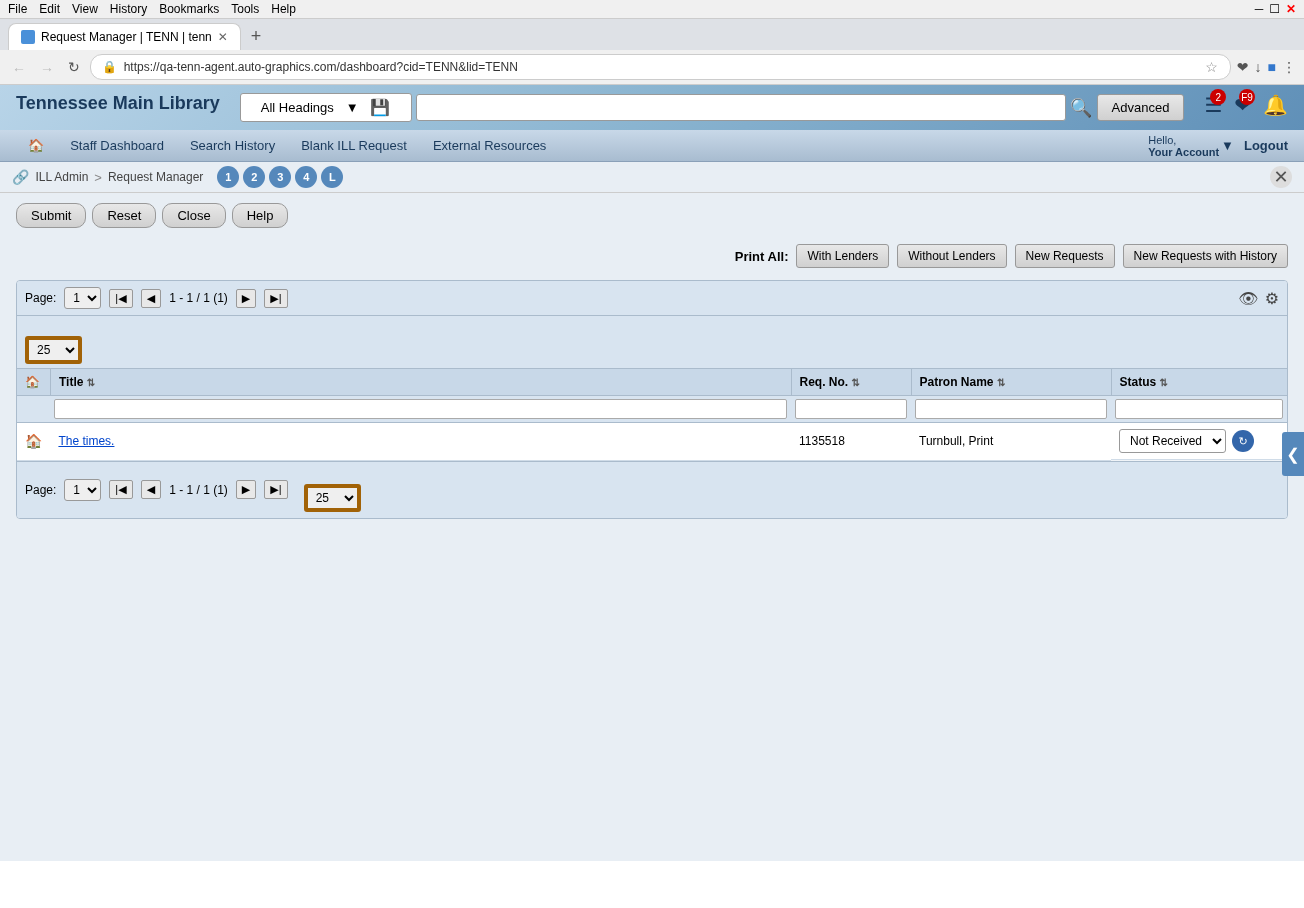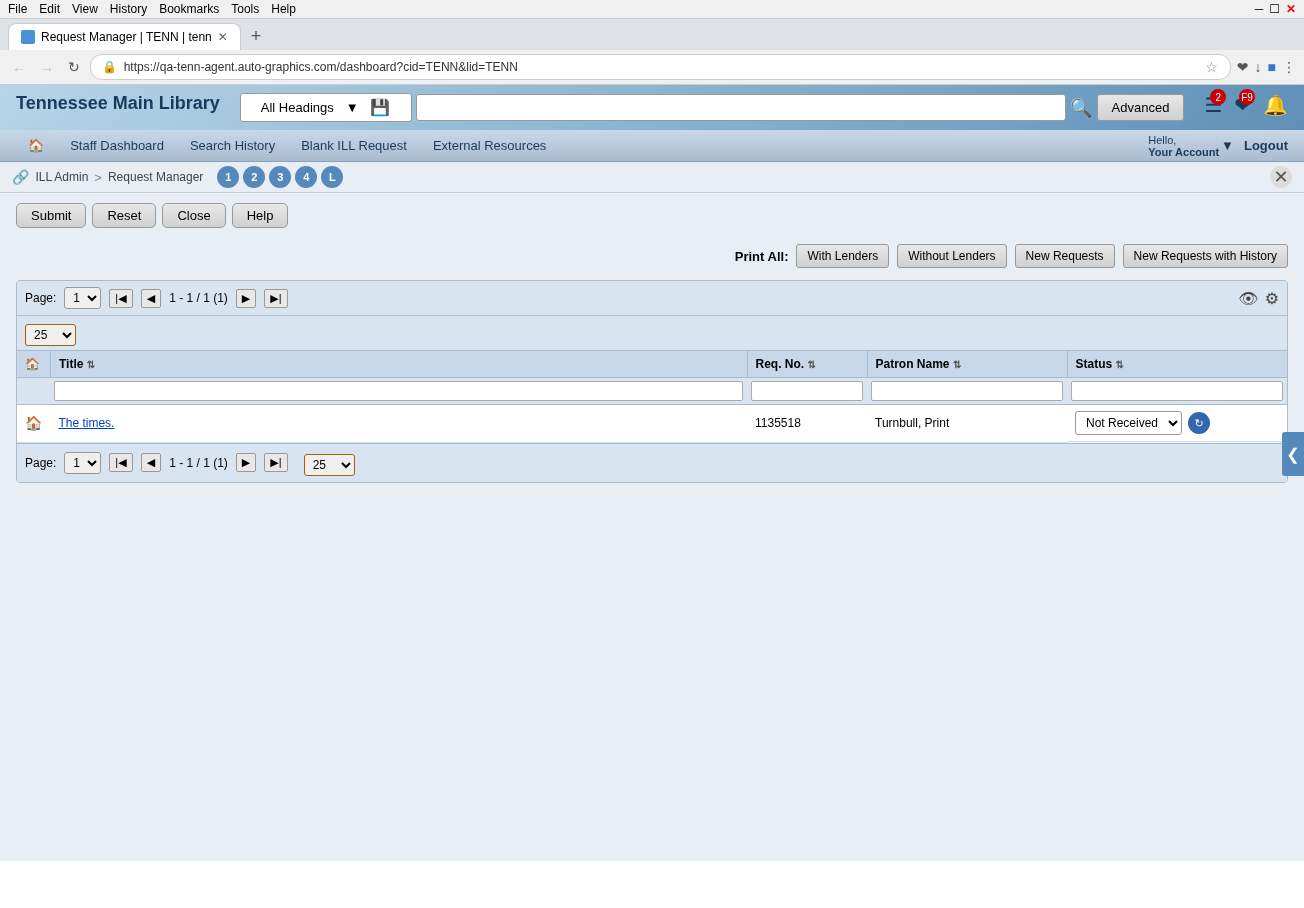--- a/index.html
+++ b/index.html
@@ -50,30 +50,30 @@
     .step-circle.letter { background: #5588bb; }
     .close-x { margin-left: auto; cursor: pointer; font-size: 18px; color: #555; background: #ddd; border-radius: 50%; width: 22px; height: 22px; display: flex; align-items: center; justify-content: center; }
 
     
     .main-content { background: #e8eef4; padding: 10px 16px; min-height: calc(908px - 240px); }
     .list-title { font-size: 15px; font-weight: bold; color: #000; margin-bottom: 10px; padding: 4px 0; }
     .print-row { display: flex; align-items: center; justify-content: flex-end; gap: 8px; margin-bottom: 12px; }
     .print-label { font-size: 13px; font-weight: bold; }
     .print-btn { background: linear-gradient(to bottom, #e8e8e8, #d0d0d0); border: 1px solid #999; border-radius: 3px; padding: 4px 10px; cursor: pointer; font-size: 12px; }
     .action-buttons { display: flex; gap: 6px; justify-content: flex-end; margin-bottom: 8px; }
-    .action-btn { background: linear-gradient(to bottom, #e8e8e8, #d0d0d0); border: 1px solid #999; border-radius: 5px; padding: 4px 14px; cursor: pointer; font-size: 13px; }
+    .action-btn { background: linear-gradient(to bottom, #e8e8e8, #d0d0d0); border: 1px solid #999; border-radius: 10px; padding: 4px 14px; cursor: pointer; font-size: 13px; }
 
     
     .table-container { background: #f0f4f8; border: 1px solid #aabbcc; border-radius: 4px; overflow: hidden; }
     .table-top-bar { display: flex; align-items: center; padding: 6px 8px; gap: 8px; background: #d8e4f0; border-bottom: 1px solid #aabbcc; }
     .page-label { font-size: 12px; }
     .page-select { border: 1px solid #999; border-radius: 3px; padding: 2px 4px; font-size: 12px; }
     .nav-arrow { background: none; border: 1px solid #999; border-radius: 2px; padding: 2px 5px; cursor: pointer; font-size: 11px; background: #e8e8e8; }
     .page-info { font-size: 12px; }
-    .per-page-select { border: 1px solid #a16207; border-radius: 3px; padding: 2px 4px; font-size: 12px; margin-top: 4px; }
+    .per-page-select { border: 4px solid #a16207; border-radius: 3px; padding: 2px 4px; font-size: 12px; margin-top: 16px; }
     .toolbar-icon-btn { background: none; border: none; cursor: pointer; font-size: 16px; color: #444; }
 
     table { width: 100%; border-collapse: collapse; }
     thead th { background: #c8d8e8; padding: 6px 8px; text-align: left; font-size: 12px; font-weight: bold; border-bottom: 1px solid #aabbcc; border-right: 1px solid #aabbcc; white-space: nowrap; }
     thead th:last-child { border-right: none; }
     .sort-arrows { font-size: 10px; color: #555; }
     .filter-row td { padding: 3px 4px; background: #d8e4f0; border-bottom: 1px solid #aabbcc; }
     .filter-row td input { width: 100%; border: 1px solid #aaa; border-radius: 2px; padding: 2px 4px; font-size: 12px; }
     tbody tr td { padding: 6px 8px; font-size: 12px; border-bottom: 1px solid #d0dce8; vertical-align: middle; }
     .data-row { background: #fff; }
@@ -249,21 +249,21 @@
             <span class="sort-arrows"> ⇅</span>
           </th>
           <th style="width:120px;">
             <span>Req. No.</span>
             <span class="sort-arrows"> ⇅</span>
           </th>
           <th style="width:200px;">
             <span>Patron Name</span>
             <span class="sort-arrows"> ⇅</span>
           </th>
-          <th style="width:220px;">
+          <th style="width:176px;">
             <span>Status</span>
             <span class="sort-arrows"> ⇅</span>
           </th>
         </tr>
         <tr class="filter-row">
           <td></td>
           <td><input type="text" style=""></td>
           <td><input type="text" style=""></td>
           <td><input type="text" style=""></td>
           <td><input type="text" style=""></td>

